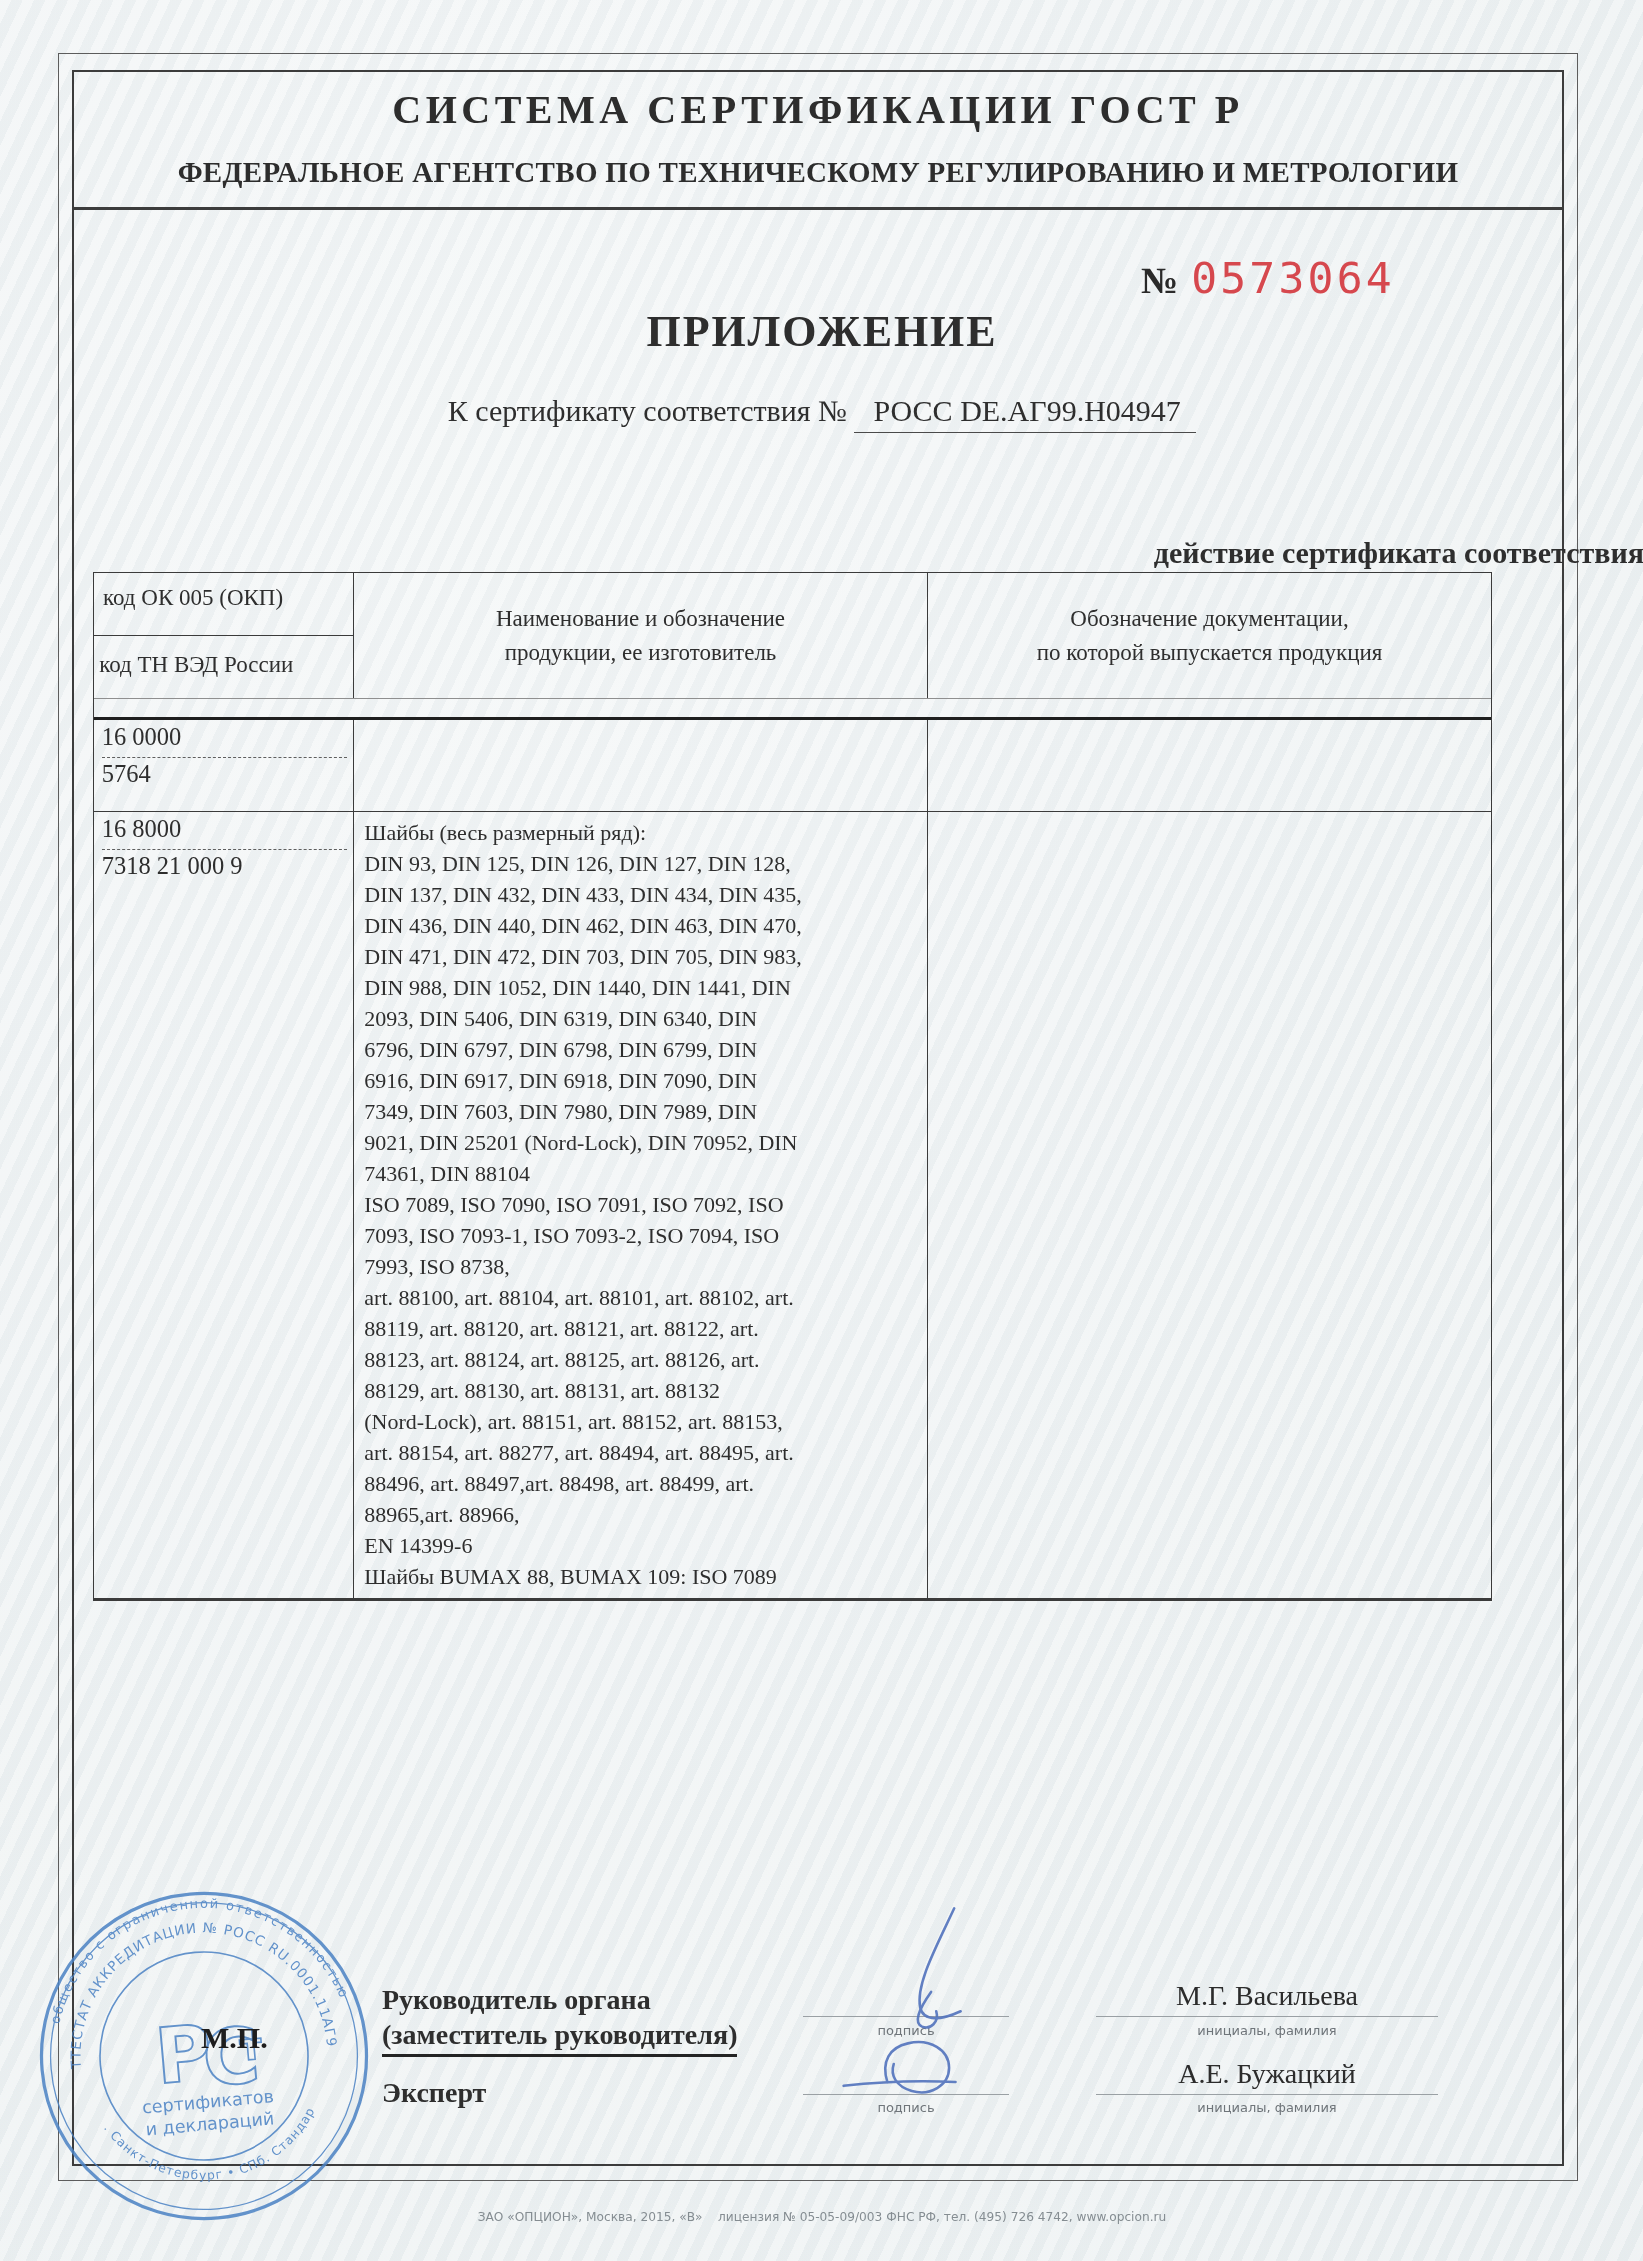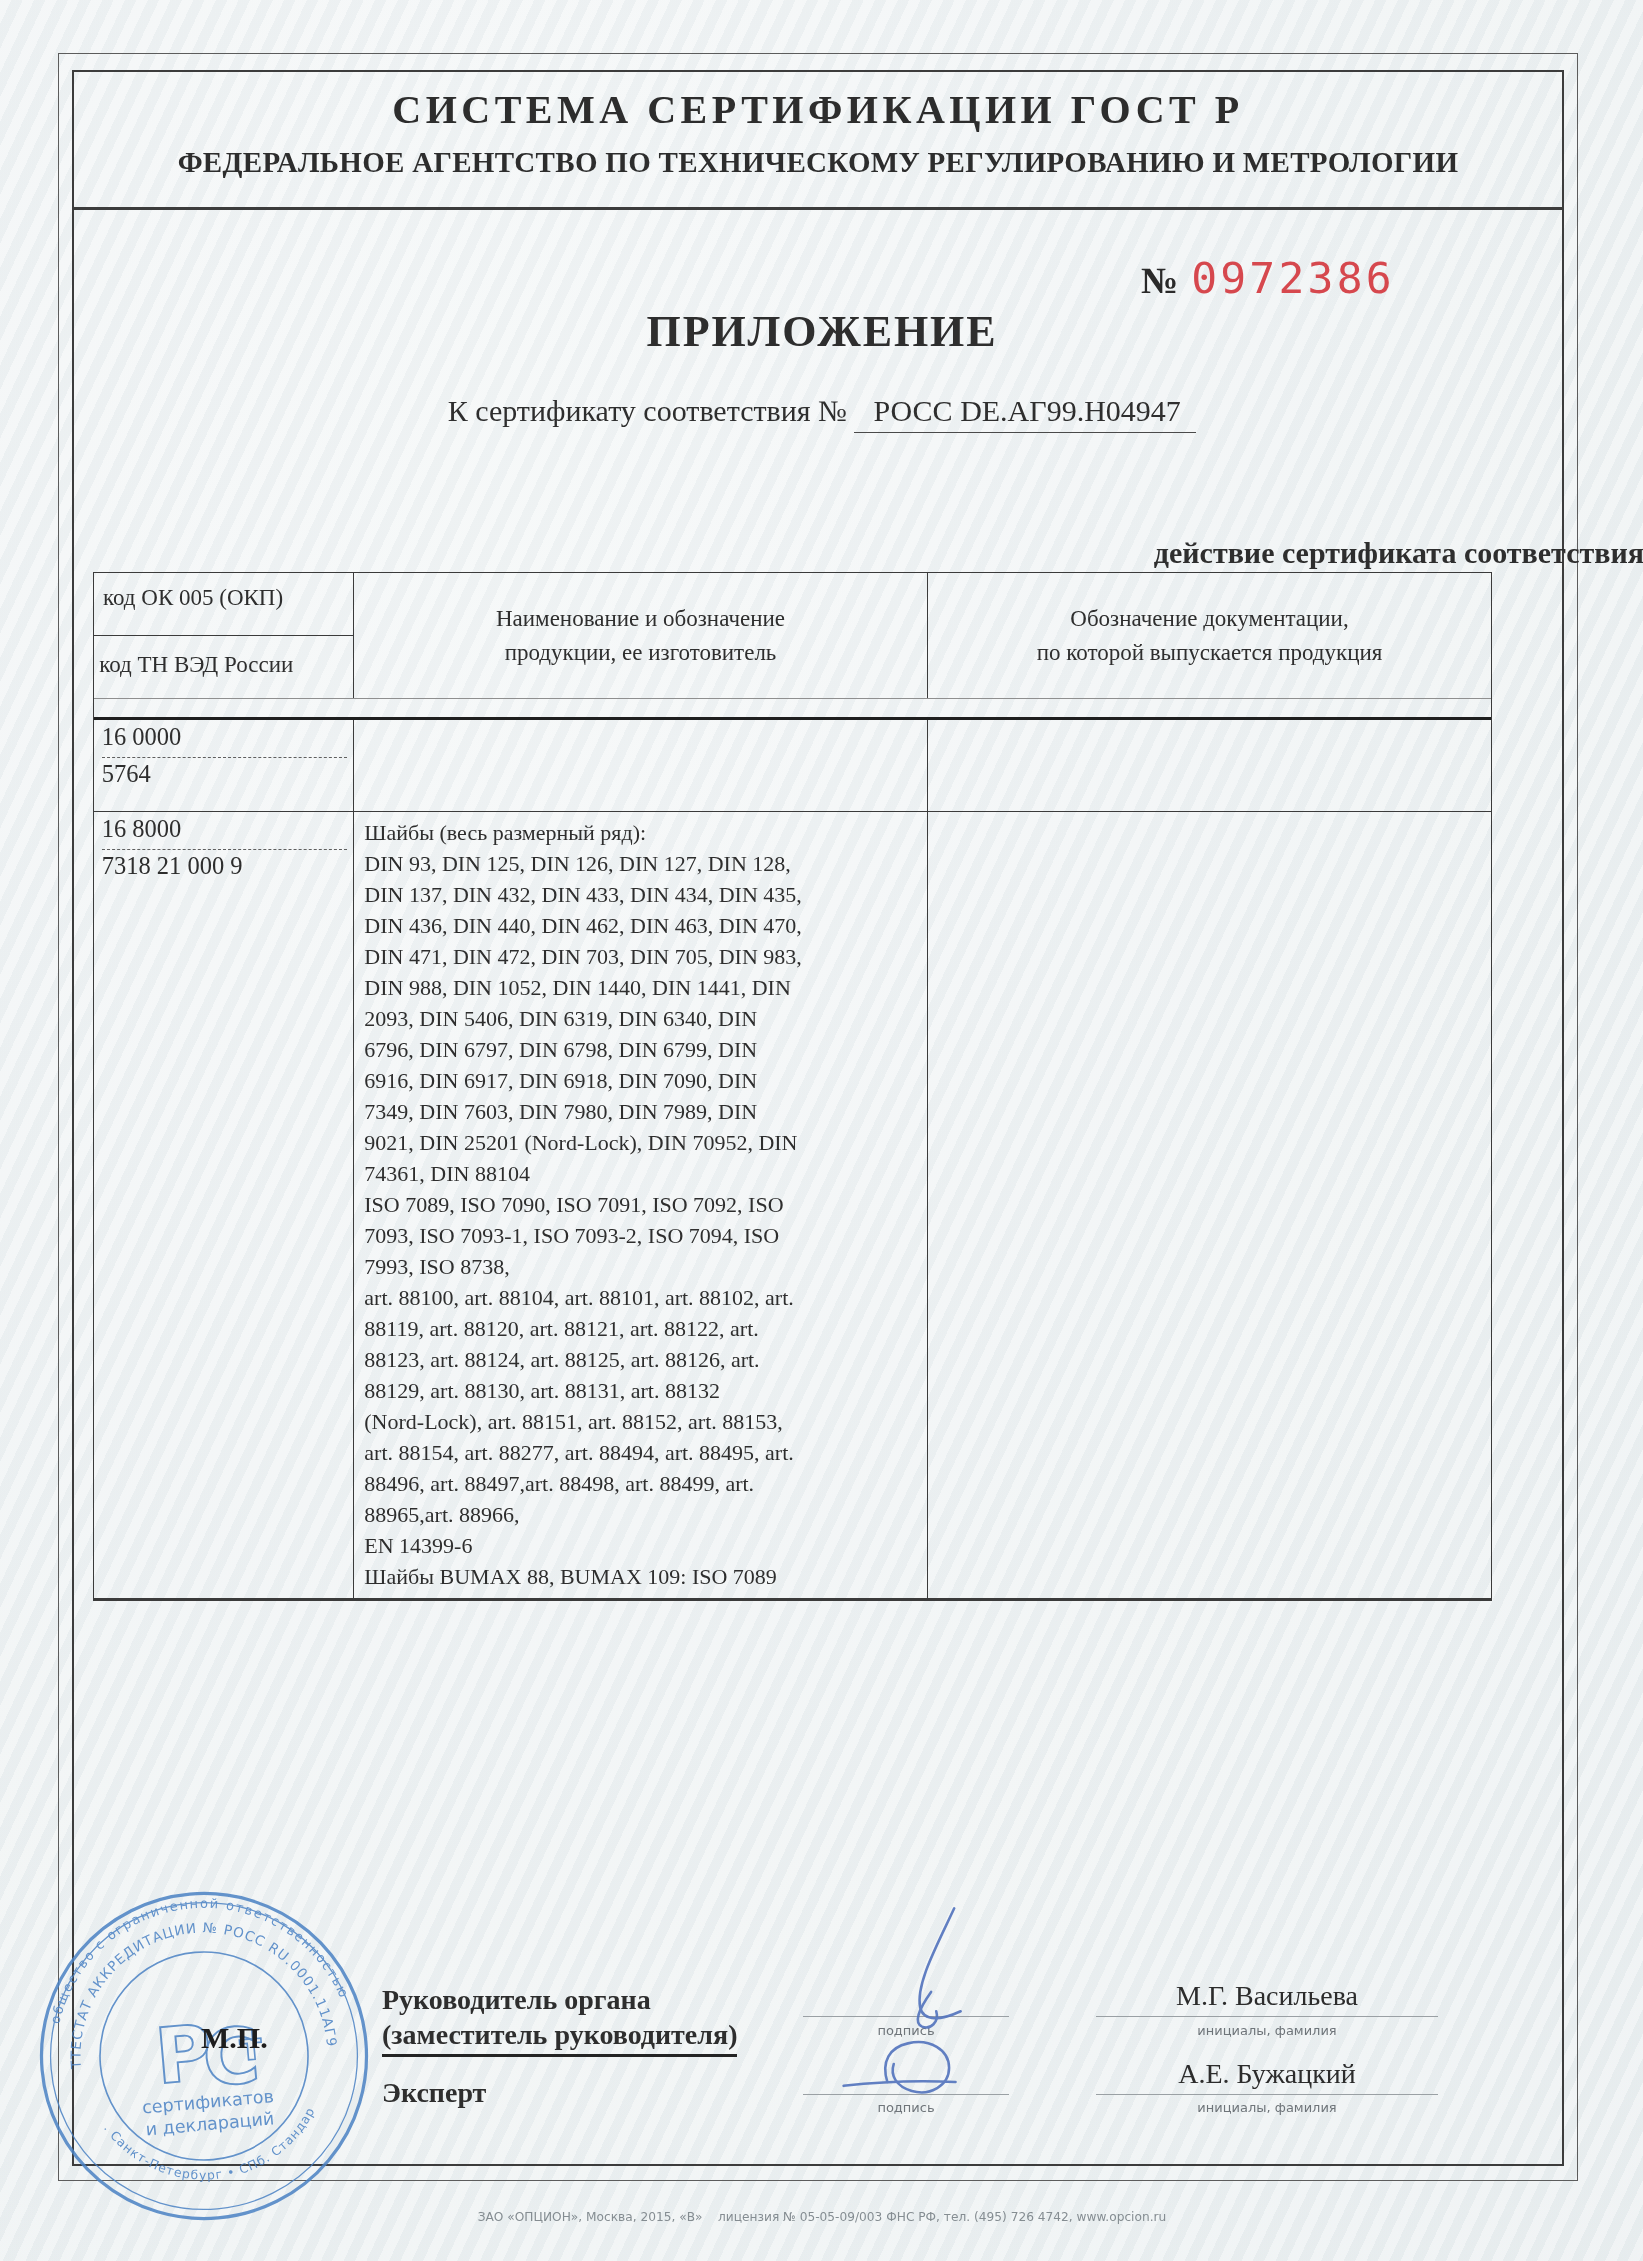--- a/index.html
+++ b/index.html
@@ -14,21 +14,21 @@
     color:#2e2e2e;
     overflow:hidden;
   }
   .abs{position:absolute;}
   
   .frame-outer{left:58px;top:53px;width:1520px;height:2128px;border:1.9px solid #5c5c5c;box-sizing:border-box;}
   .frame-inner{left:72px;top:70px;width:1492px;height:2096px;border:2.6px solid #3c3c3c;box-sizing:border-box;}
   
   .hdr{left:76px;top:90px;width:1484px;text-align:center;}
   .hdr-line1{font-weight:700;font-size:40px;line-height:1;letter-spacing:4.5px;color:#2d2d2d;}
-  .hdr-line2{margin-top:17px;font-weight:700;font-size:29px;line-height:1.1;letter-spacing:0.3px;color:#2d2d2d;}
+  .hdr-line2{margin-top:27px;font-weight:700;font-size:29px;line-height:1.1;letter-spacing:0.3px;color:#2d2d2d;}
   .hdr-rule{left:73px;top:207px;width:1489px;height:2.6px;background:#3c3c3c;}
   .numline{left:1141px;top:253px;display:flex;align-items:baseline;gap:13px;}
   .num-label{font-size:37px;font-weight:700;color:#2a2a2a;}
   .num-value{font-family:"DejaVu Sans Mono",monospace;font-size:43px;letter-spacing:3.2px;font-weight:400;}
   .doc-title{left:0;width:1644px;top:306px;text-align:center;font-weight:700;font-size:44px;letter-spacing:1.9px;}
   .certline{left:0;width:1644px;top:394px;text-align:center;font-size:30px;}
   .cert-value{border-bottom:1.9px solid #4a4a4a;padding:0 15.5px 5.2px 19.3px;}
   .purpose1{left:0;width:1644px;top:482px;text-align:center;font-weight:700;font-size:30px;}
   .purpose2{left:0;width:1644px;top:536px;text-align:right;font-weight:700;font-size:30px;}
   
@@ -83,21 +83,21 @@
   <div class="abs frame-inner"></div>
 
   <div class="abs hdr">
     <div class="hdr-line1">СИСТЕМА СЕРТИФИКАЦИИ ГОСТ Р</div>
     <div class="hdr-line2">ФЕДЕРАЛЬНОЕ АГЕНТСТВО ПО ТЕХНИЧЕСКОМУ РЕГУЛИРОВАНИЮ И МЕТРОЛОГИИ</div>
   </div>
   <div class="abs hdr-rule"></div>
 
   <div class="abs numline">
     <span class="num-label">№</span>
-    <span class="num-value" id="num-value" style="color: rgb(214, 72, 78);">0972386</span>
+    <span class="num-value" id="num-value" style="color: rgb(214, 72, 78);">0573064</span>
   </div>
 
   <div class="abs doc-title">ПРИЛОЖЕНИЕ</div>
   <div class="abs certline">
     <span>К сертификату соответствия №</span>
     <span class="cert-value">РОСС DE.АГ99.Н04947</span>
   </div>
   <div class="abs purpose2">действие сертификата соответствия</div>
 
   <div class="abs tbl">

